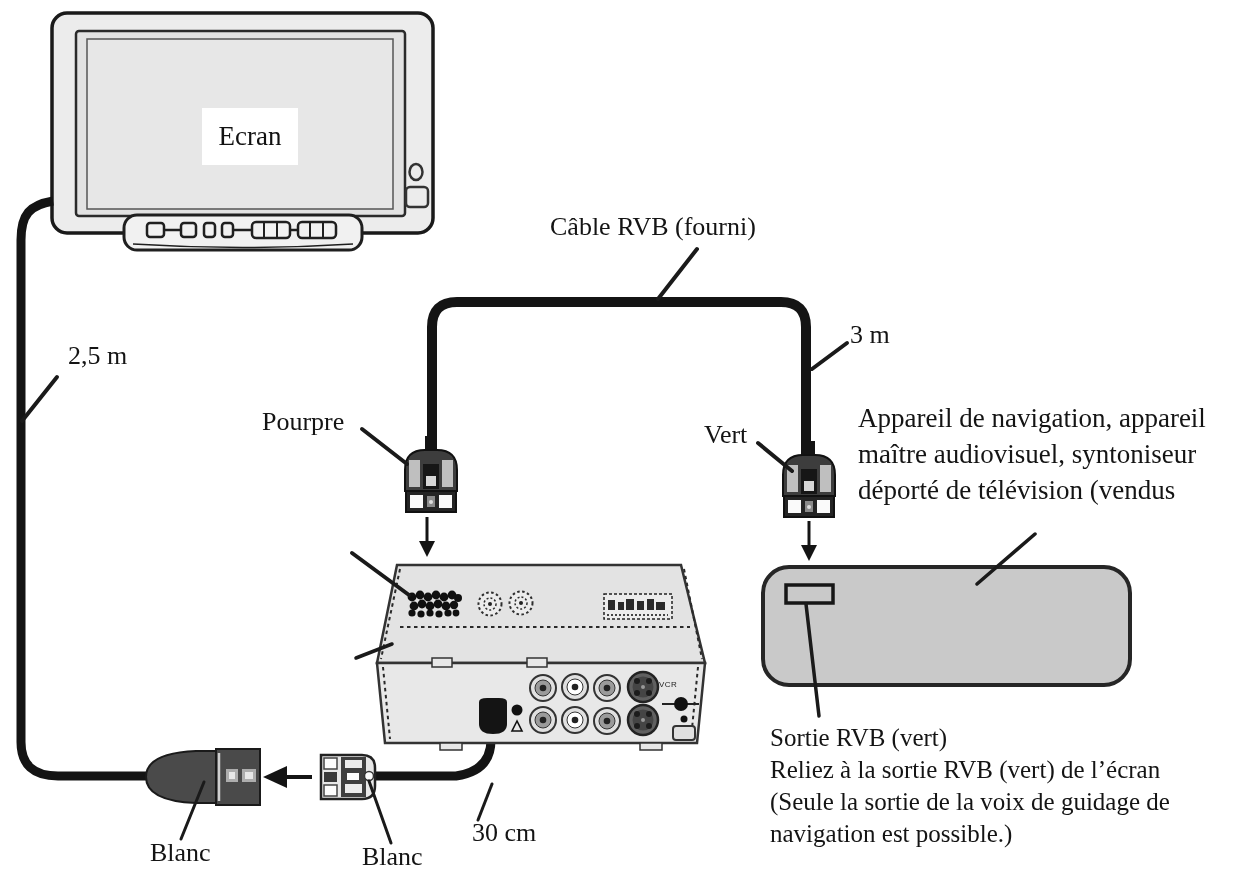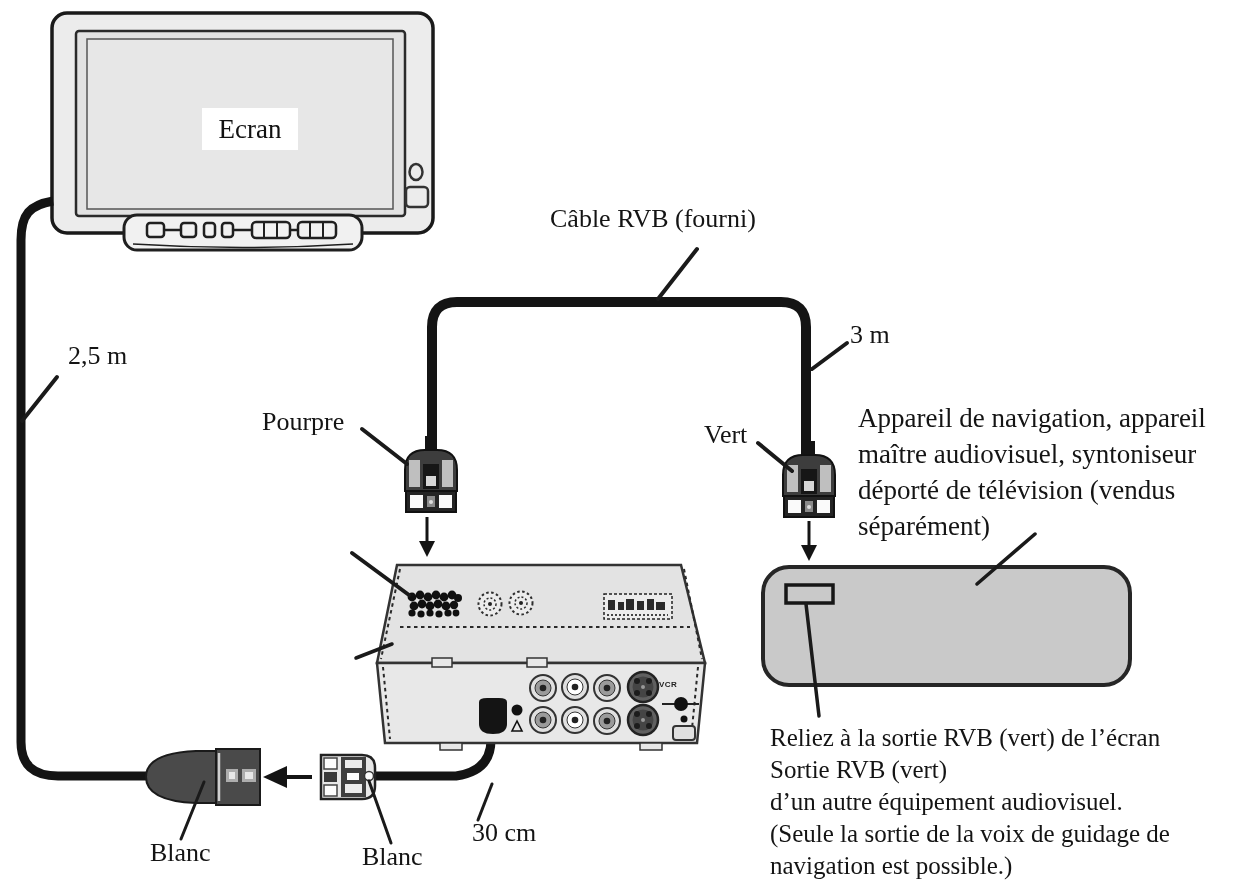--- a/index.html
+++ b/index.html
@@ -4,23 +4,23 @@
 <style>
   html,body{margin:0;padding:0;background:#fff;}
   #stage{position:relative;width:1254px;height:893px;background:#ffffff;overflow:hidden;
          font-family:"Liberation Serif",serif;color:#111;}
   #art{position:absolute;left:0;top:0;}
   .lbl{position:absolute;white-space:nowrap;font-size:26px;line-height:1.15;color:#141414;}
   .block{position:absolute;color:#141414;}
   .block div{white-space:nowrap;}
   #nav-text div{font-size:27px;line-height:36px;}
   #sortie-text div{font-size:25px;line-height:32px;}
-  #ecran-box{position:absolute;left:202px;top:108px;width:96px;height:42px;background:#ffffff;
+  #ecran-box{position:absolute;left:202px;top:108px;width:96px;height:57px;background:#ffffff;
              display:flex;align-items:center;justify-content:center;font-size:27px;}
-  #vcr-lbl{position:absolute;left:659px;top:680px;font-size:8px;font-weight:bold;
+  #vcr-lbl{position:absolute;left:659px;top:680px;font-size:8px;font-weight:normal;
            font-family:"Liberation Sans",sans-serif;color:#222;letter-spacing:0.5px;}
 </style>
 </head>
 <body>
 
 <div id="stage">
 
 <svg id="art" width="1254" height="893" viewBox="0 0 1254 893">
 
   <defs>
@@ -241,39 +241,37 @@
     <line x1="1035" y1="534" x2="977" y2="584" stroke-width="3.5"></line>
     <path d="M 806 604 C 812 655 815 682 819 716" stroke-width="3.5"></path>
     <line x1="204" y1="782" x2="181" y2="839" stroke-width="3"></line>
     <line x1="369" y1="781" x2="391" y2="843" stroke-width="3"></line>
     <line x1="492" y1="784" x2="478" y2="820" stroke-width="3"></line>
   </g>
 </svg>
 
 <div id="ecran-box">Ecran</div>
 
-<div class="lbl" style="left:550px;top:204px;">Câble RVB (fourni)</div>
+<div class="lbl" style="left:550px;top:212px;">Câble RVB (fourni)</div>
 <div class="lbl" style="left:68px;top:341px;">2,5 m</div>
 <div class="lbl" style="left:850px;top:320px;">3 m</div>
 <div class="lbl" style="left:262px;top:407px;">Pourpre</div>
 <div class="lbl" style="left:704px;top:420px;">Vert</div>
 <div class="lbl" style="left:150px;top:838px;">Blanc</div>
 <div class="lbl" style="left:362px;top:842px;">Blanc</div>
 <div class="lbl" style="left:472px;top:818px;">30 cm</div>
 
 <div class="block" id="nav-text" style="left:858px;top:400px;">
   <div>Appareil de navigation, appareil</div>
   <div>maître audiovisuel, syntoniseur</div>
   <div>déporté de télévision (vendus</div>
-  <div>séparément)</div>
 </div>
 
 <div class="block" id="sortie-text" style="left:770px;top:722px;">
+  <div>Sortie RVB (vert)</div>
   <div>Reliez à la sortie RVB (vert) de l’écran</div>
-  <div>Sortie RVB (vert)</div>
-  <div>d’un autre équipement audiovisuel.</div>
   <div>(Seule la sortie de la voix de guidage de</div>
   <div>navigation est possible.)</div>
 </div>
 
 <div id="vcr-lbl">VCR</div>
 
 </div>
 
 </body></html>

